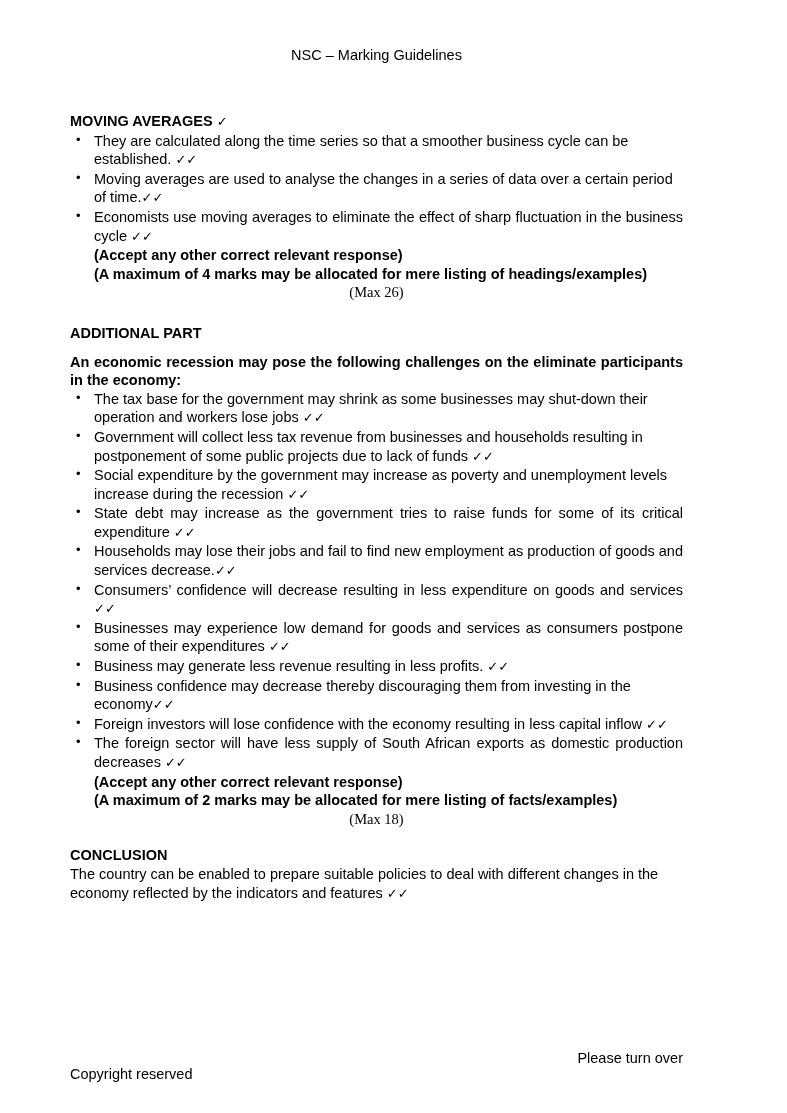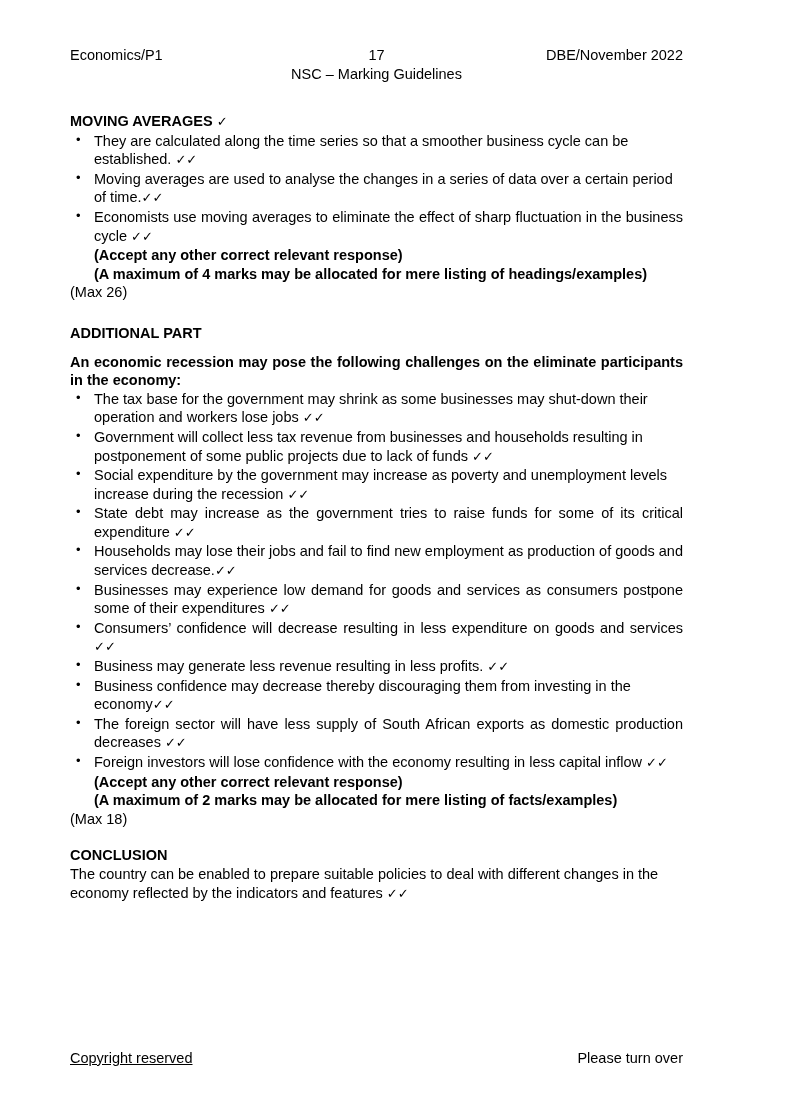--- a/index.html
+++ b/index.html
@@ -98,21 +98,22 @@
 
   
   .note {
     font-weight: bold;
     padding-left: 24px;
   }
 
   
   .max-line {
     position: relative;
-    text-align: left;
+    text-align: center;
+    font-family: Liberation Serif, serif;
   }
 
   .intro-bold {
     font-weight: bold;
     text-align: justify;
     text-justify: inter-word;
   }
 
   .plain-line { margin: 0; }
 
@@ -146,34 +147,29 @@
   
   .page-footer {
     position: absolute;
     left: 70px;
     top: 1049px;
     width: 613px;
     height: 19px;
     font-size: 14.5px;
     line-height: 19px;
   }
-  .ftr-left { position: absolute; left: 0; top: 0; text-decoration: underline; }
+  .ftr-left { position: absolute; left: 0; top: 16px; }
   .ftr-right { position: absolute; right: 0; top: 0; }
 </style>
 </head>
 <body>
 
 <div class="page">
 
   <div class="page-header">
-    <div class="hdr-row">
-      <span class="hdr-left">Economics/P1</span>
-      <span class="hdr-center">17</span>
-      <span class="hdr-right">DBE/November 2022</span>
-    </div>
     <div class="hdr-row">
       <span class="hdr-center">NSC – Marking Guidelines</span>
     </div>
   </div>
 
   <div class="content">
 
     <div>
       <div class="sec-heading"><span>MOVING AVERAGES</span> <span class="tick">✓</span></div>
 
@@ -196,26 +192,26 @@
       <div class="spacer-sm"></div>
 
       <div class="intro-bold">An economic recession may pose the following challenges on the eliminate participants in the economy:</div>
 
       <ul class="bullets">
         <li><span>The tax base for the government may shrink as some businesses may shut-down their operation and workers lose jobs</span> <span class="tick">✓✓</span></li>
         <li><span>Government will collect less tax revenue from businesses and households resulting in postponement of some public projects due to lack of funds</span> <span class="tick">✓✓</span></li>
         <li><span>Social expenditure by the government may increase as poverty and unemployment levels increase during the recession</span> <span class="tick">✓✓</span></li>
         <li class="justified"><span>State debt may increase as the government tries to raise funds for some of its critical expenditure</span> <span class="tick">✓✓</span></li>
         <li class="justified"><span>Households may lose their jobs and fail to find new employment as production of goods and services decrease.</span><span class="tick">✓✓</span></li>
+        <li class="justified"><span>Consumers’ confidence will decrease resulting in less expenditure on goods and services</span> <span class="tick">✓✓</span></li>
         <li class="justified"><span>Businesses may experience low demand for goods and services as consumers postpone some of their expenditures</span> <span class="tick">✓✓</span></li>
-        <li class="justified"><span>Consumers’ confidence will decrease resulting in less expenditure on goods and services</span> <span class="tick">✓✓</span></li>
         <li><span>Business may generate less revenue resulting in less profits.</span> <span class="tick">✓✓</span></li>
         <li><span>Business confidence may decrease thereby discouraging them from investing in the economy</span><span class="tick">✓✓</span></li>
+        <li class="justified"><span>Foreign investors will lose confidence with the economy resulting in less capital inflow</span> <span class="tick">✓✓</span></li>
         <li class="justified"><span>The foreign sector will have less supply of South African exports as domestic production decreases</span> <span class="tick">✓✓</span></li>
-        <li class="justified"><span>Foreign investors will lose confidence with the economy resulting in less capital inflow</span> <span class="tick">✓✓</span></li>
       </ul>
 
       <div class="note">(Accept any other correct relevant response)</div>
       <div class="note">(A maximum of 2 marks may be allocated for mere listing of facts/examples)</div>
       <div class="max-line">(Max 18)</div>
     </div>
 
     <div class="spacer-md"></div>
 
     <div>

